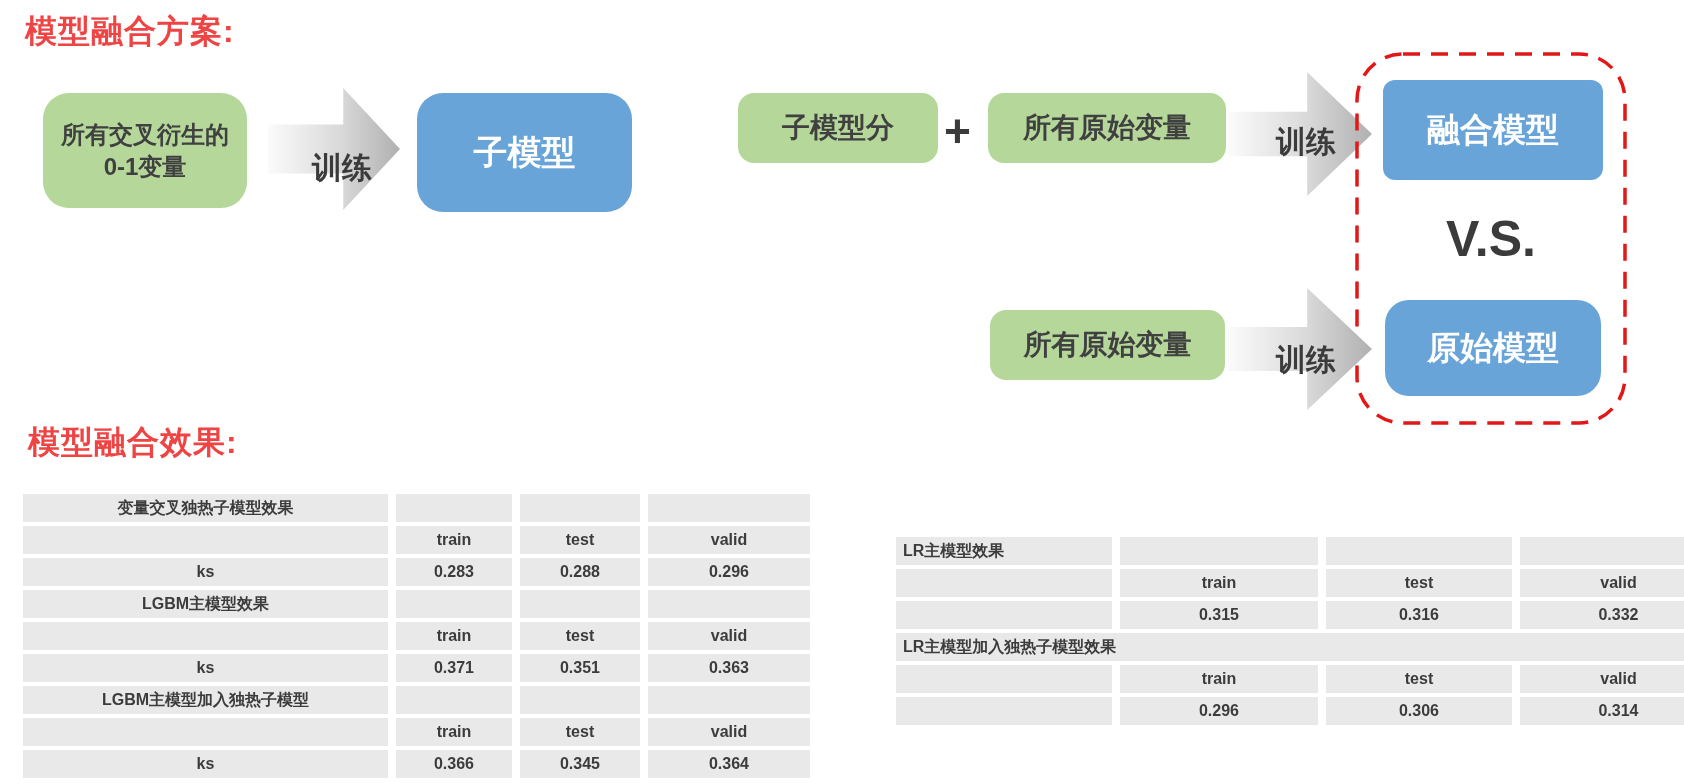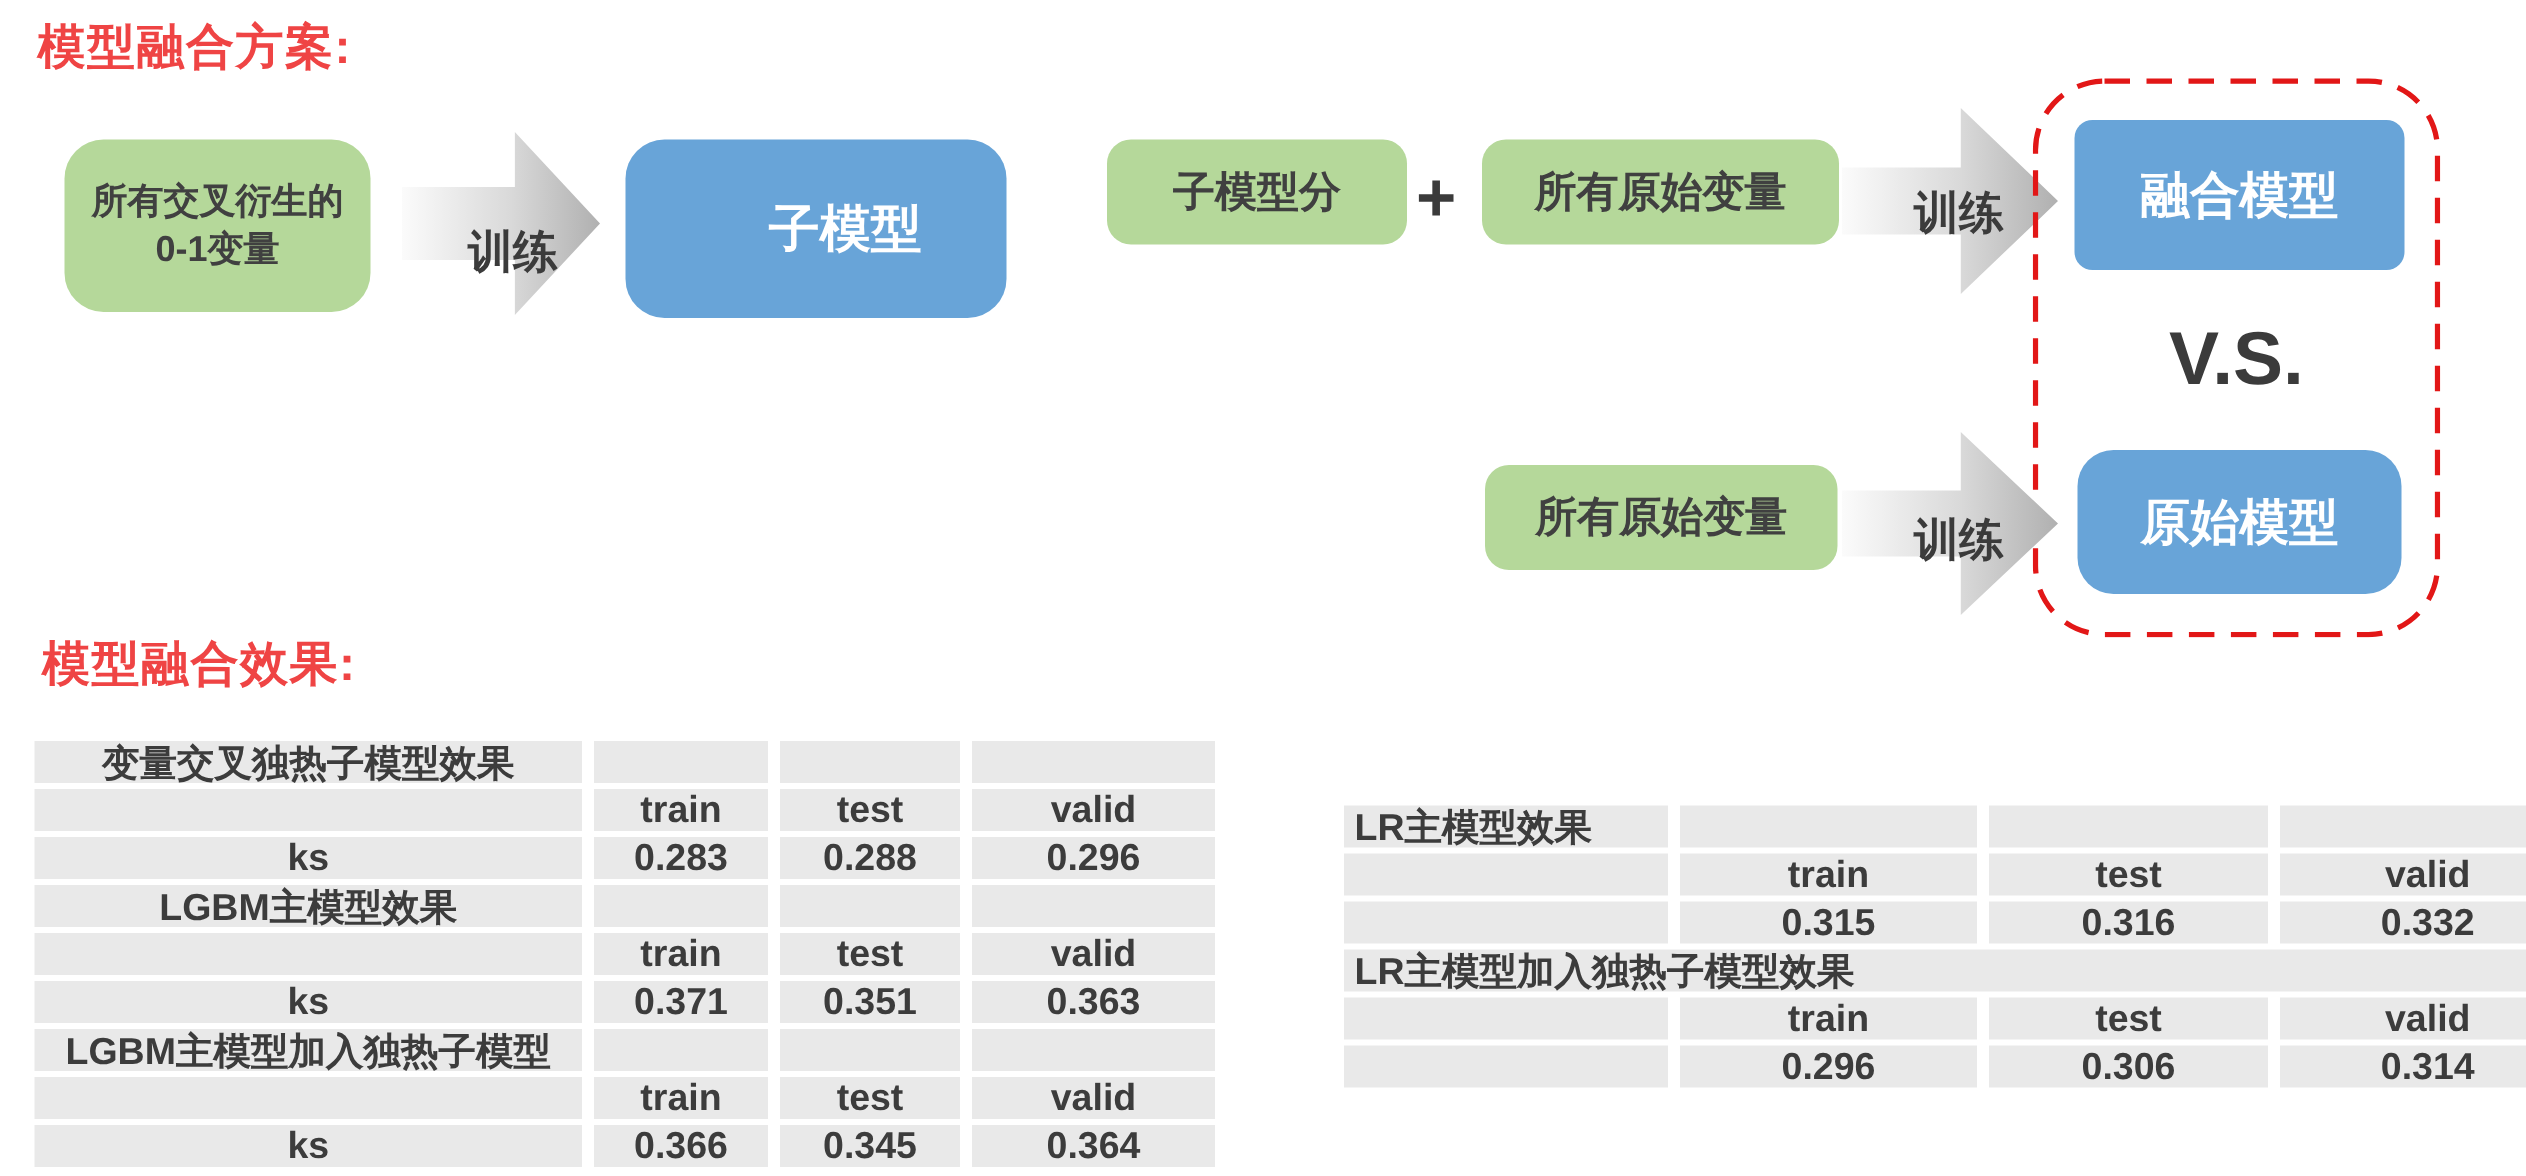--- a/index.html
+++ b/index.html
@@ -17,21 +17,21 @@
   .arrow.a1{clip-path:polygon(0 30%,57% 30%,57% 0,100% 50%,57% 100%,57% 70%,0 70%);}
   .arrow.a2{clip-path:polygon(0 32%,55% 32%,55% 0,100% 50%,55% 100%,55% 68%,0 68%);}
 
   .train-label{position:absolute;font-size:30px;font-weight:bold;color:#3b3b3b;}
   .plus{position:absolute;font-size:46px;font-weight:bold;color:#3b3b3b;line-height:1;}
   .versus{position:absolute;font-size:50px;font-weight:bold;color:#3b3b3b;text-align:center;}
   .dashed-frame{position:absolute;}
   .watermark{position:absolute;font-size:17px;color:#b5b5b5;}
 
   .tbl{position:absolute;display:grid;gap:4px 8px;grid-auto-rows:28px;}
-  .tbl .cell{background:#e9e9e9;color:#3c3c3c;font-weight:bold;font-size:25px;
+  .tbl .cell{background:#e9e9e9;color:#3c3c3c;font-weight:bold;font-size:16px;
              display:flex;align-items:center;justify-content:center;}
   .tbl .cell.left-align{justify-content:flex-start;padding-left:7px;white-space:nowrap;
                         overflow:visible;position:relative;z-index:2;}
   .tbl .cell.merged{grid-column:1 / -1;}
 </style>
 </head>
 <body>
 
 <div id="stage">
 
@@ -39,21 +39,21 @@
   <div class="big-title" style="left:28px;top:421px;">模型融合效果:</div>
 
   <div class="gbox" style="left:43px;top:93px;width:204px;height:115px;border-radius:26px;font-size:24px;line-height:1.3;">
     <div>
       <div>所有交叉衍生的</div>
       <div>0-1变量</div>
     </div>
   </div>
   <div class="arrow a1" style="left:268px;top:88px;width:132px;height:122px;"></div>
   <div class="train-label" style="left:312px;top:148px;">训练</div>
-  <div class="bbox" style="left:417px;top:93px;width:215px;height:119px;border-radius:26px;font-size:34px;padding-left:39px;">
+  <div class="bbox" style="left:417px;top:93px;width:215px;height:119px;border-radius:26px;font-size:34px;">
     <span>子模型</span>
   </div>
 
   <div class="gbox" style="left:738px;top:93px;width:200px;height:70px;border-radius:16px;font-size:28px;">
     <span>子模型分</span>
   </div>
   <div class="plus" style="left:944px;top:108px;">+</div>
   <div class="gbox" style="left:988px;top:93px;width:238px;height:70px;border-radius:16px;font-size:28px;">
     <span>所有原始变量</span>
   </div>

